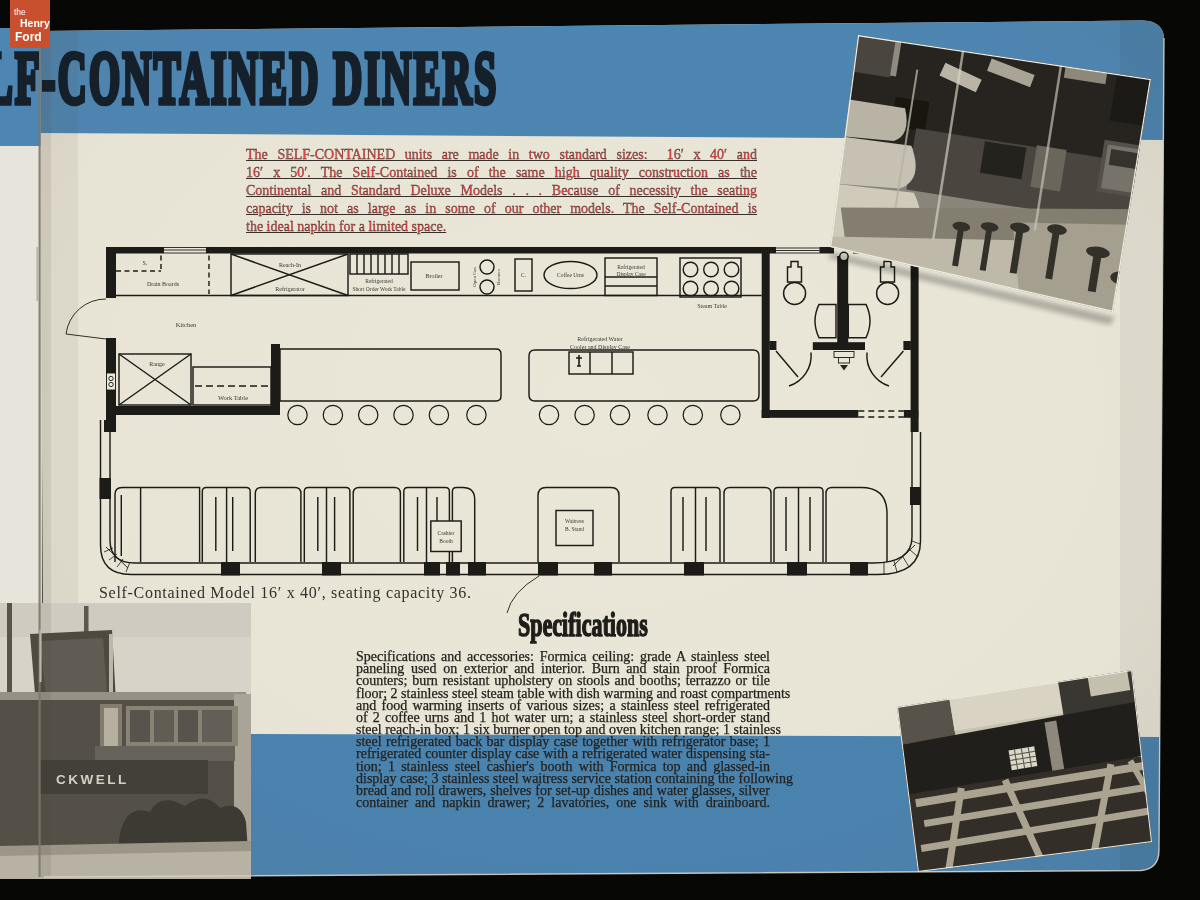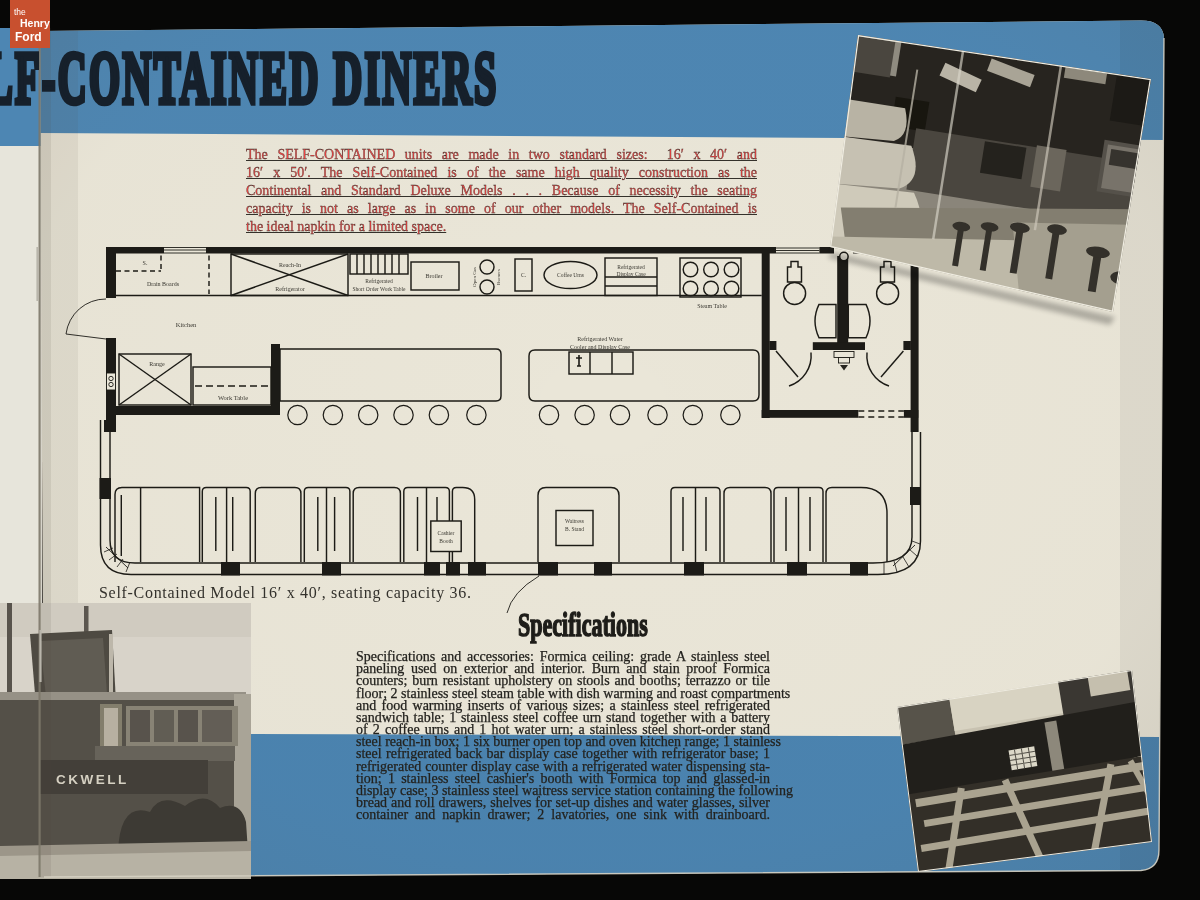--- a/index.html
+++ b/index.html
@@ -436,21 +436,20 @@
 <div class="abs" id="spechead" style="left:518px;top:608px;color:#1e1d19;font-weight:bold;font-size:29px;line-height:29px;
   transform:scale(0.76,1.18);transform-origin:0 0;white-space:nowrap;
   -webkit-text-stroke:1.3px #1e1d19;">Specifications</div>
 
 <div class="abs" id="spec" style="left:356px;top:651px;width:414px;font-size:14px;line-height:12.17px;color:#23221e;-webkit-text-stroke:0.25px #23221e;">
   <div class="jline">Specifications and accessories: Formica ceiling: grade A stainless steel</div>
   <div class="jline">paneling used on exterior and interior. Burn and stain proof Formica</div>
   <div class="jline">counters; burn resistant upholstery on stools and booths; terrazzo or tile</div>
   <div class="jline">floor; 2 stainless steel steam table with dish warming and roast compartments</div>
   <div class="jline">and food warming inserts of various sizes; a stainless steel refrigerated</div>
-  <div class="jline">sandwich table; 1 stainless steel coffee urn stand together with a battery</div>
   <div class="jline">of 2 coffee urns and 1 hot water urn; a stainless steel short-order stand</div>
   <div class="jline">steel reach-in box; 1 six burner open top and oven kitchen range; 1 stainless</div>
   <div class="jline">steel refrigerated back bar display case together with refrigerator base; 1</div>
   <div class="jline">refrigerated counter display case with a refrigerated water dispensing sta-</div>
   <div class="jline">tion; 1 stainless steel cashier's booth with Formica top and glassed-in</div>
   <div class="jline">display case; 3 stainless steel waitress service station containing the following</div>
   <div class="jline">bread and roll drawers, shelves for set-up dishes and water glasses, silver</div>
   <div class="jline">container and napkin drawer; 2 lavatories, one sink with drainboard.</div>
 </div>
 

